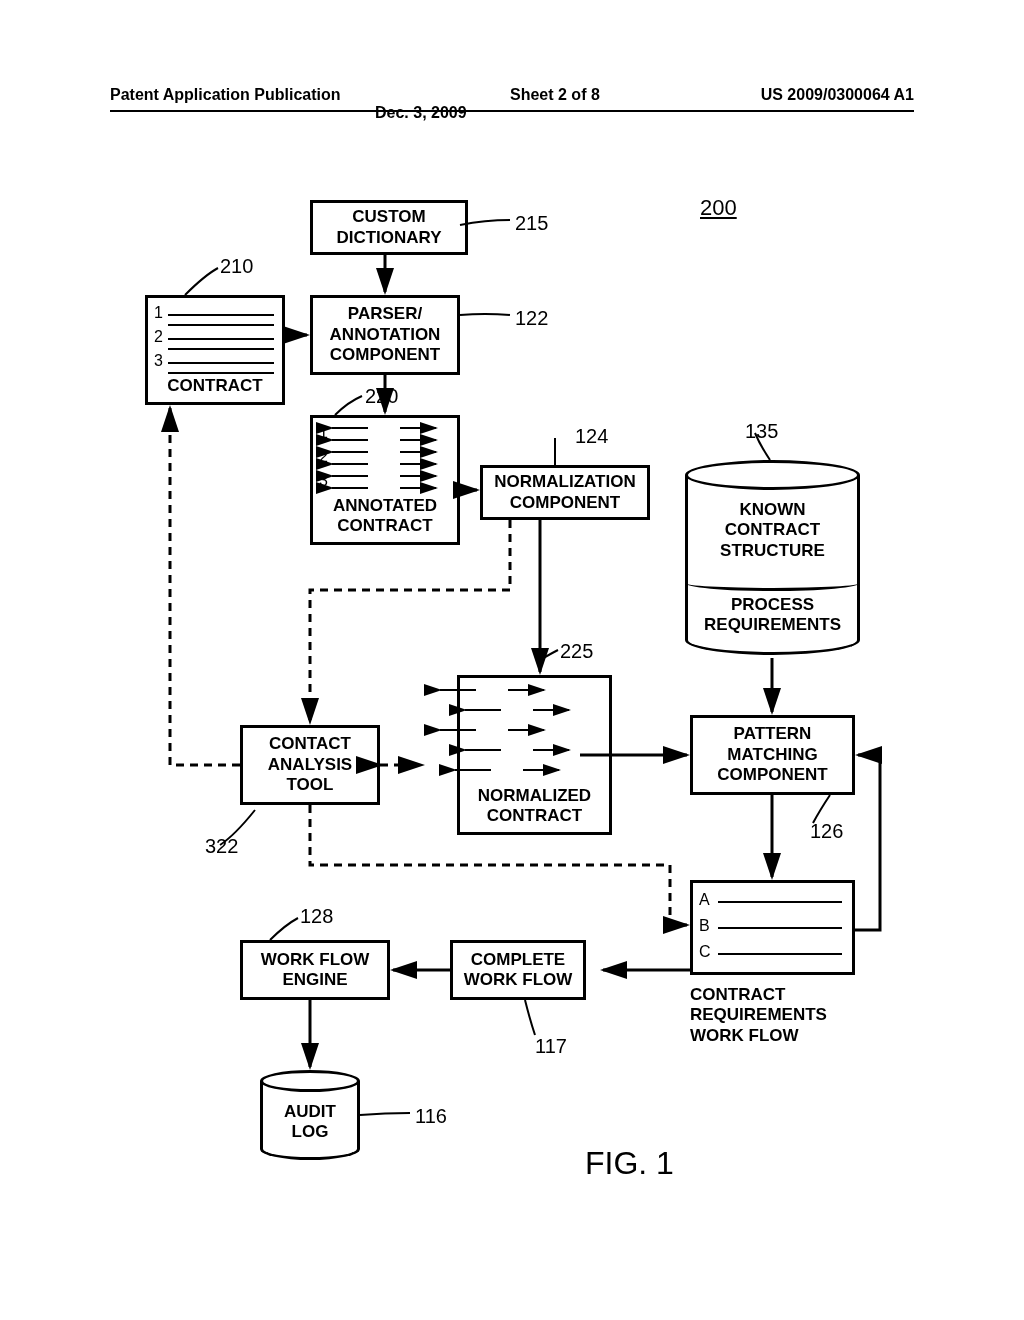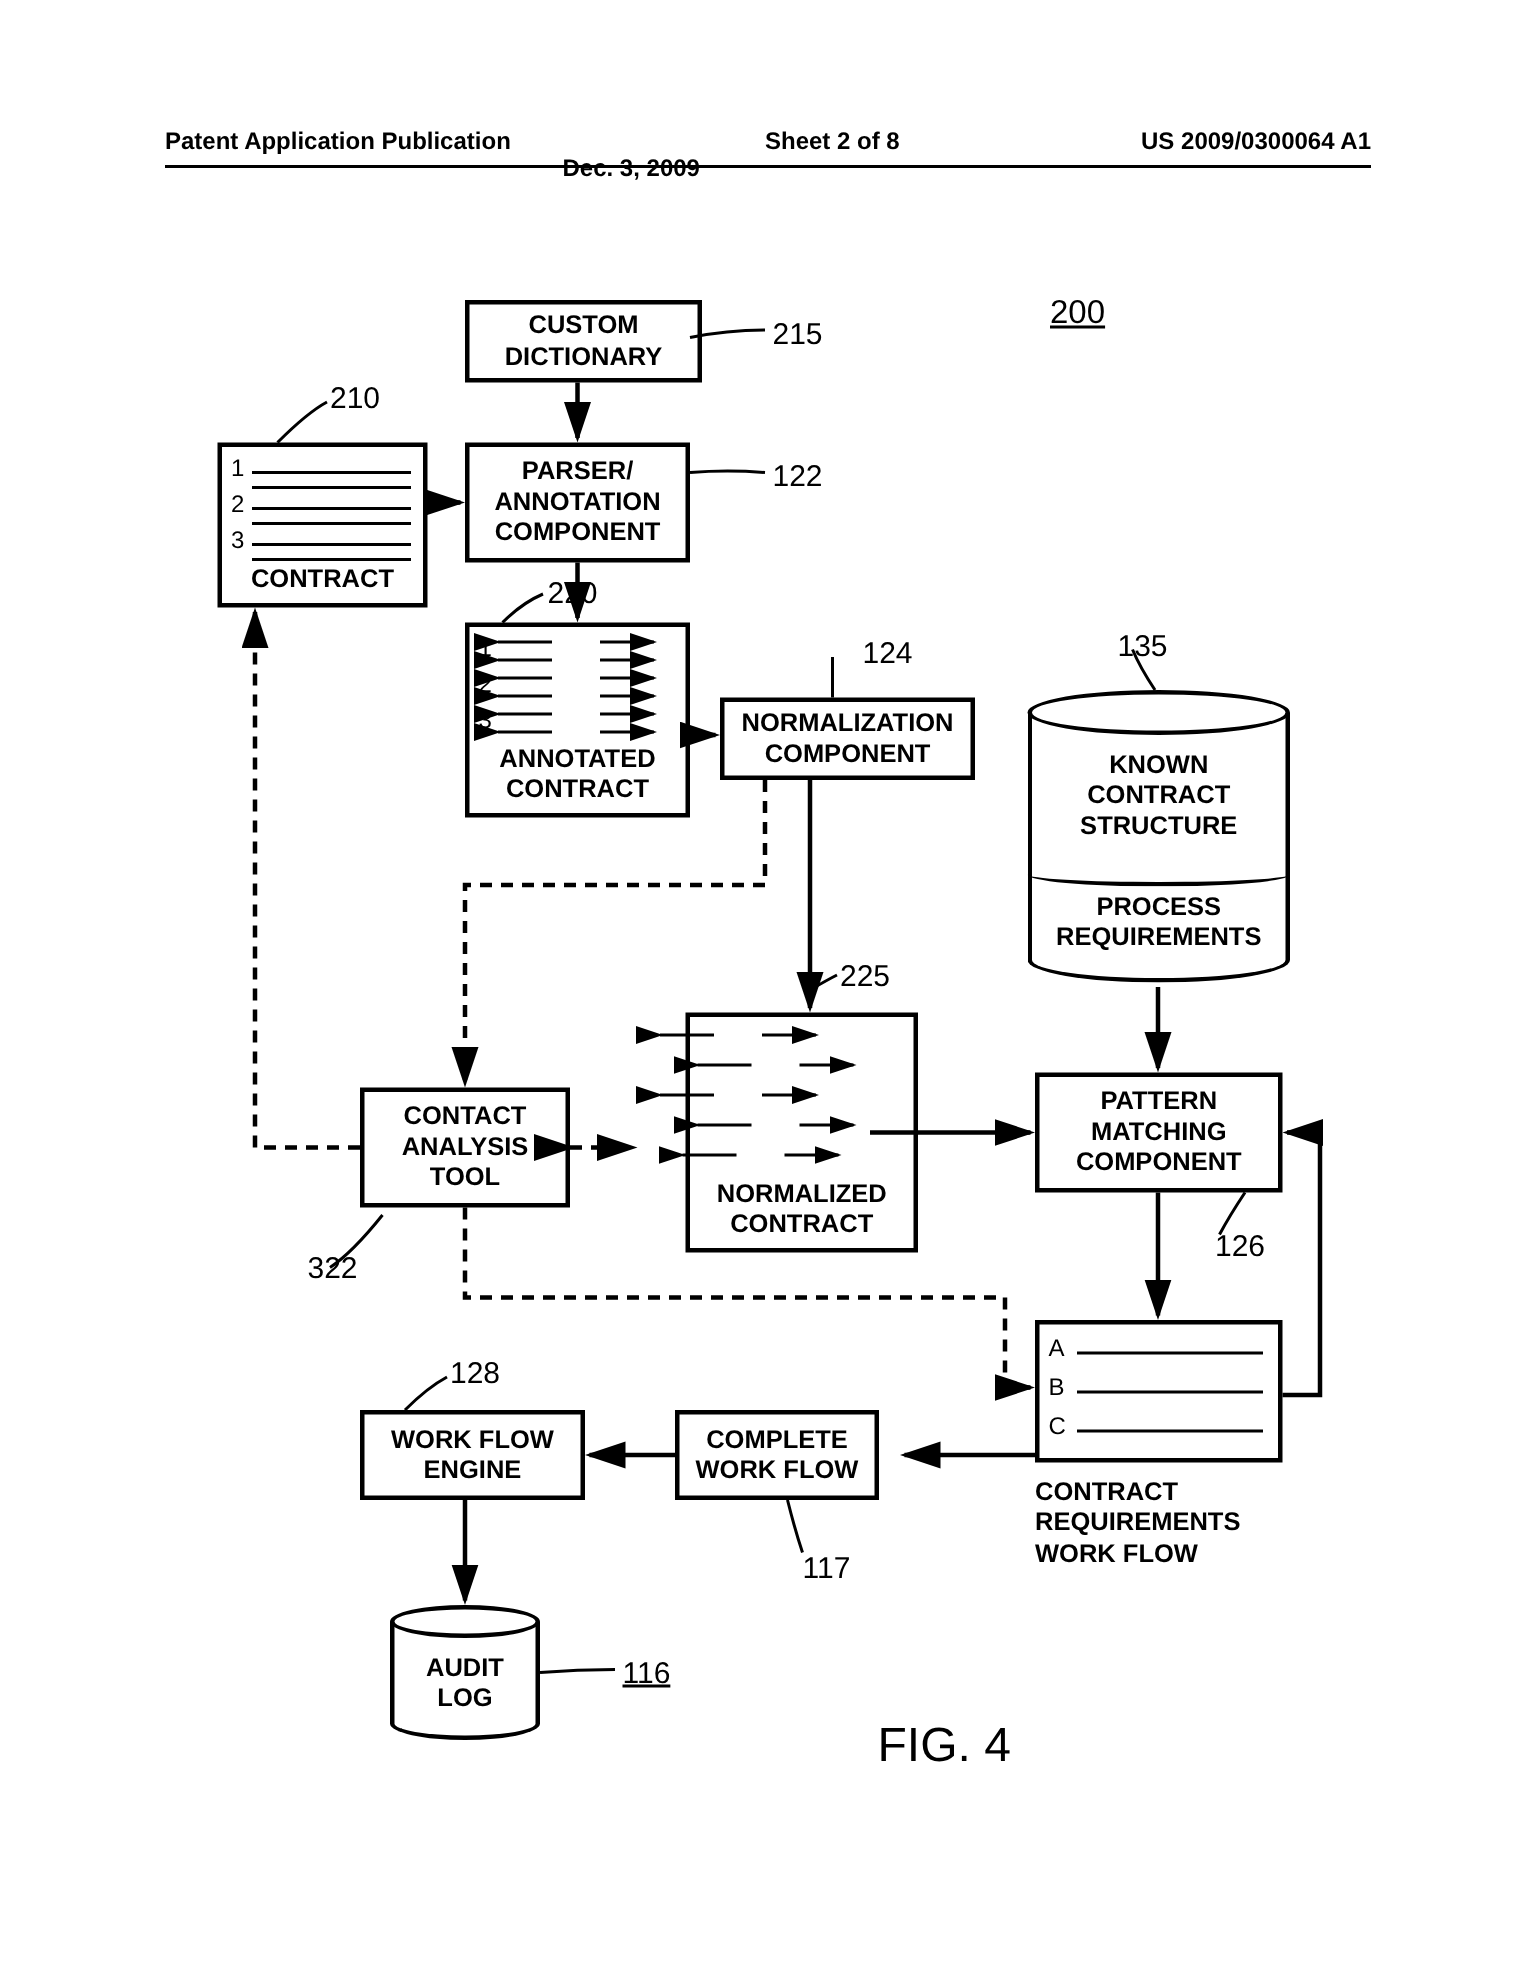--- a/index.html
+++ b/index.html
@@ -128,23 +128,23 @@
     <div class="box" style="left:340px; top:770px; width:136px; height:60px; white-space:pre-line;">COMPLETE
 WORK FLOW</div>
     <div class="label" style="left:425px; top:865px;">117</div>
 
     <div style="position:absolute; left:150px; top:900px; width:100px; height:90px;">
       <div class="cyl-top" style="left:0; top:0; width:100px; height:22px;"></div>
       <div class="cyl-body" style="left:0; top:11px; width:100px; height:79px; border-bottom-left-radius:50px 11px; border-bottom-right-radius:50px 11px;"></div>
       <div class="cyl-text" style="top:32px; white-space:pre-line;">AUDIT
 LOG</div>
     </div>
-    <div class="label" style="left:305px; top:935px;text-decoration:underline;">116</div>
-
-    <div class="fig-label" style="left:475px; top:975px;">FIG. 4</div>
+    <div class="label" style="left:305px; top:935px;">116</div>
+
+    <div class="fig-label" style="left:475px; top:975px;">FIG. 1</div>
 
     <svg class="arrows">
       <defs>
         <marker id="ah" markerWidth="10" markerHeight="10" refX="8" refY="3" orient="auto">
           <path d="M0,0 L9,3 L0,6 Z" fill="#000"></path>
         </marker>
       </defs>
 
       <line x1="275" y1="85" x2="275" y2="122" stroke="#000" stroke-width="3" marker-end="url(#ah)"></line>
 

